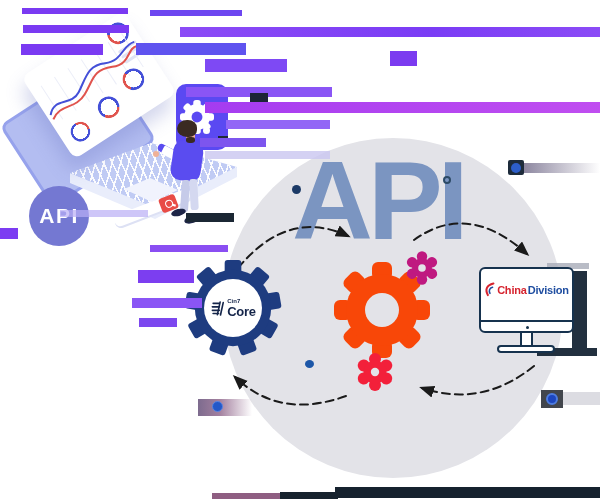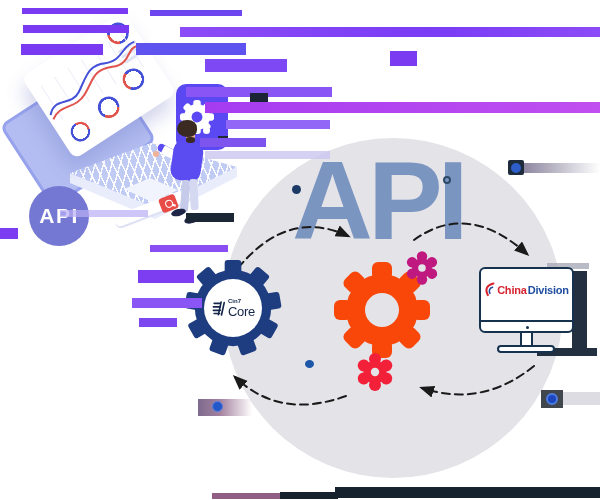--- a/index.html
+++ b/index.html
@@ -13,21 +13,21 @@
     color:#7b95c1;line-height:0.95;user-select:none;}
 
   
   .arrows{left:0;top:0;width:600px;height:500px;pointer-events:none;}
 
   
   .cin7-inner{left:204px;top:279px;width:58px;height:58px;border-radius:50%;background:#fff;
     display:flex;align-items:center;justify-content:center;gap:3px;}
   .cin7-text{display:flex;flex-direction:column;line-height:1;color:#15254a;}
   .cin7-small{font-size:6px;font-weight:bold;margin-bottom:1px;}
-  .cin7-main{font-size:13px;font-weight:normal;letter-spacing:-0.3px;}
+  .cin7-main{font-size:13px;font-weight:bold;letter-spacing:-0.3px;}
 
   
   .monitor-frame{left:479px;top:267px;width:95px;height:66px;background:#fff;border:2.5px solid #16324e;
     border-radius:6px;box-sizing:border-box;}
   .monitor-logo{left:0;top:13px;width:100%;display:flex;align-items:center;justify-content:center;gap:1px;
     font-weight:bold;font-size:11px;letter-spacing:-0.2px;}
   .china{color:#d6232e;}
   .division{color:#1e4da0;}
   .monitor-chin{left:0;bottom:0;width:100%;height:11px;border-top:2px solid #16324e;box-sizing:border-box;}
   .cam-dot{left:50%;top:4px;width:3px;height:3px;margin-left:-1px;border-radius:50%;background:#16324e;}

